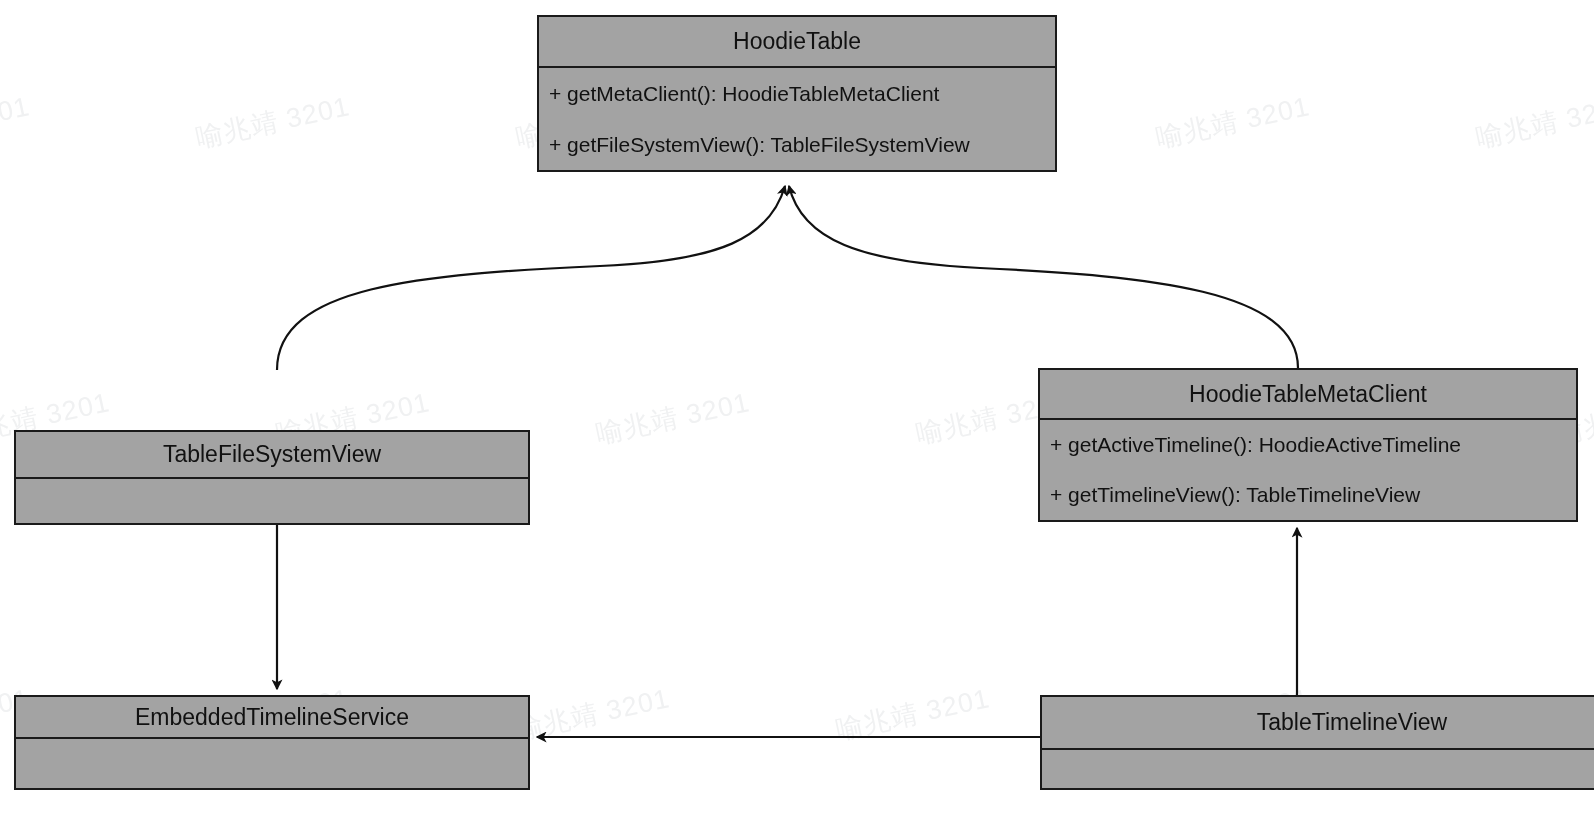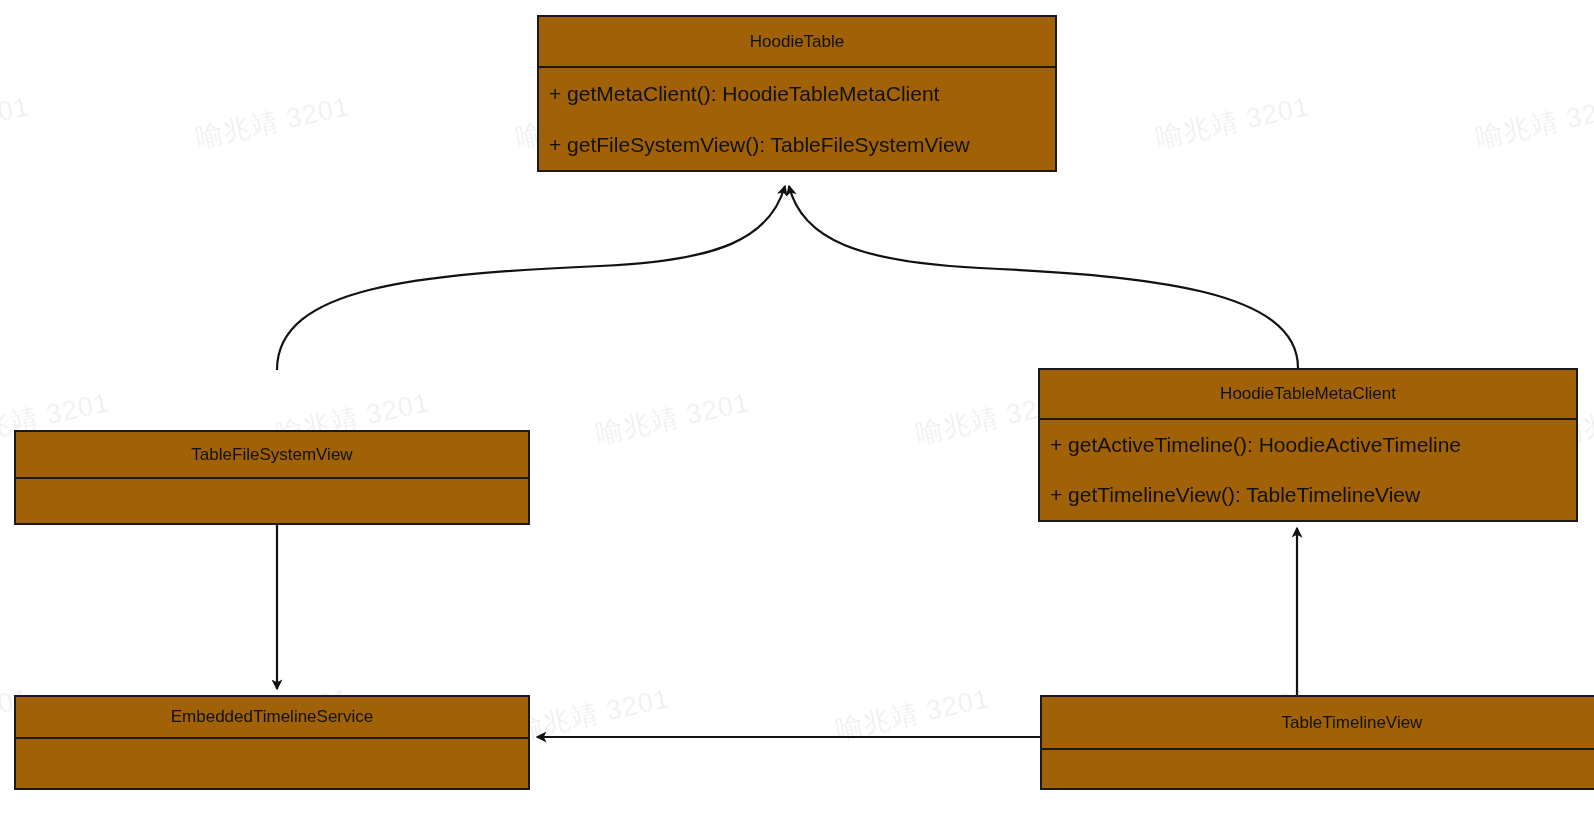--- a/index.html
+++ b/index.html
@@ -50,36 +50,36 @@
     background: #ffffff;
     border: 2px solid #1a1a1a;
     z-index: 3;
     display: flex;
     flex-direction: column;
   }
   .uml-class-name {
     box-sizing: border-box;
     width: 100%;
     text-align: center;
-    font-size: 17px;
+    font-size: 23px;
     color: #111111;
     display: flex;
     align-items: center;
     justify-content: center;
     border-bottom: 2px solid #1a1a1a;
-    background: #a16207;
+    background: #a3a3a3;
   }
   .uml-members {
     box-sizing: border-box;
     width: 100%;
     flex: 1 1 auto;
     display: flex;
     flex-direction: column;
     justify-content: space-around;
-    background: #a16207;
+    background: #a3a3a3;
   }
   .uml-member {
     font-size: 21px;
     color: #111111;
     padding-left: 10px;
     text-align: left;
     white-space: nowrap;
     line-height: 1.1;
   }
   .uml-members.empty { min-height: 10px; }

